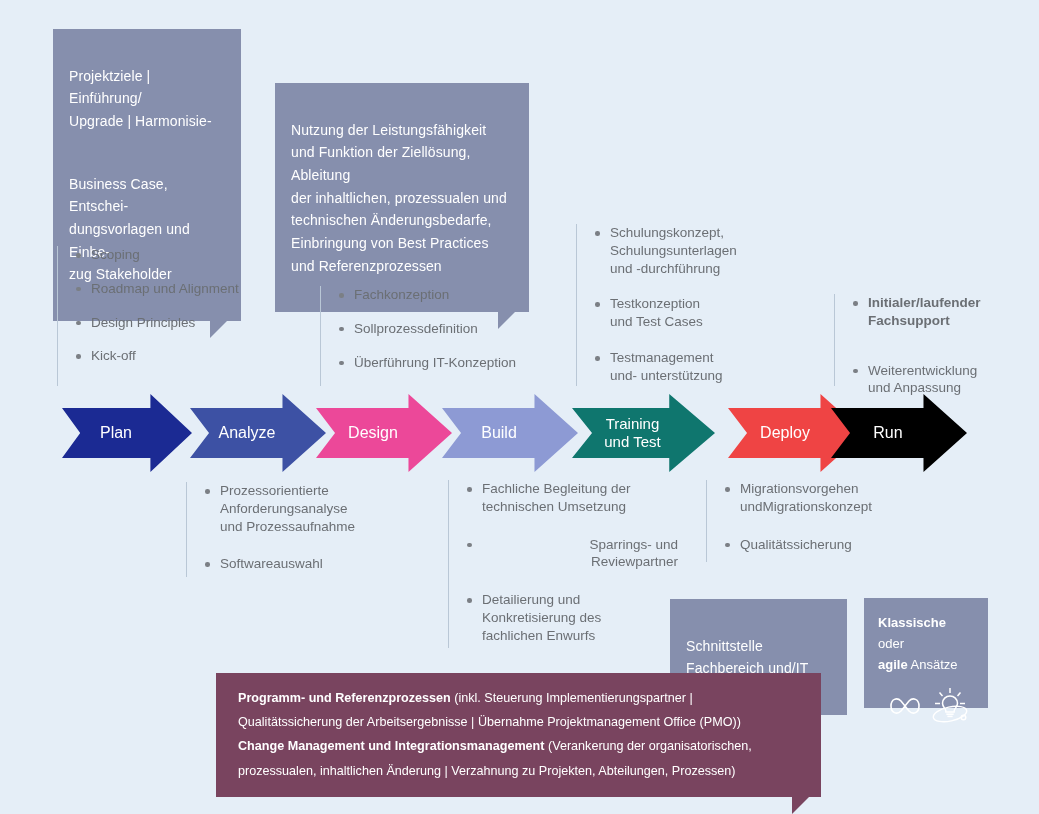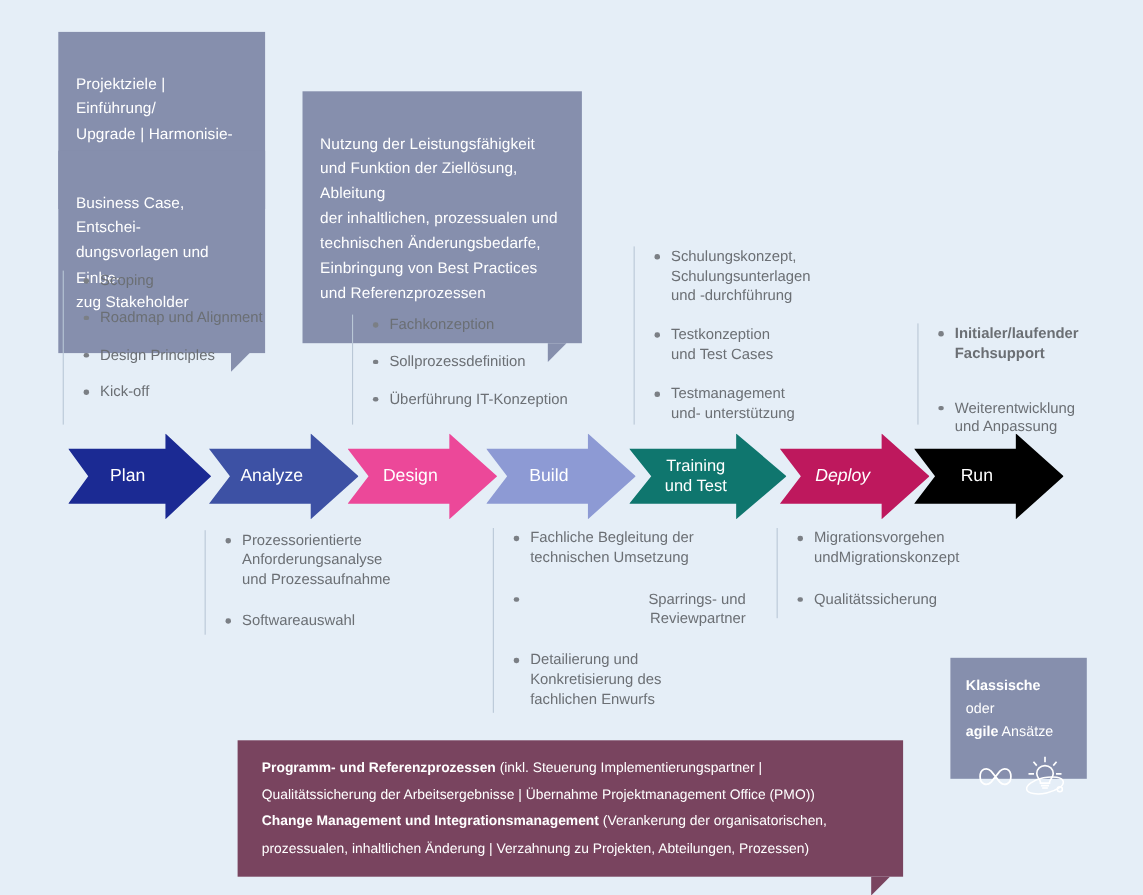--- a/index.html
+++ b/index.html
@@ -197,21 +197,21 @@
 
   <div class="arrow" style="left:442px; top:394px; width:136px; background:#8d9ad4;">
     <span>Build</span>
   </div>
 
   <div class="arrow" style="left:572px; top:394px; width:143px; background:#0f766e; font-size:15px;">
     <span>Training
 und Test</span>
   </div>
 
-  <div class="arrow" style="left:709px; top:394px; width:136px; background:#be185d;font-style:italic;">
+  <div class="arrow" style="left:728px; top:394px; width:136px; background:#ef4444;">
     <span>Deploy</span>
   </div>
 
   <div class="arrow" style="left:831px; top:394px; width:136px; background:#000000;">
     <span>Run</span>
   </div>
 
   <div class="bulletgroup" style="left:186px; top:482px; width:250px; height:95px;">
     <ul>
       <li style="margin-bottom:20px;">Prozessorientierte
@@ -234,20 +234,25 @@
   </div>
 
   <div class="bulletgroup" style="left:706px; top:480px; width:215px; height:82px;">
     <ul>
       <li style="margin-bottom:20px;">Migrationsvorgehen
 undMigrationskonzept</li>
       <li>Qualitätssicherung</li>
     </ul>
   </div>
 
+  <div class="callout" style="left:670px; top:599px; width:177px;">
+    <span>Schnittstelle
+Fachbereich und/IT</span>
+    <span class="tail-bl-left"></span>
+  </div>
 
   <div id="approach-box" style="left:864px; top:598px; width:124px; height:110px;">
     <div class="atext">
       <b>Klassische</b><span> oder</span>
     </div>
     <div class="atext">
       <b>agile</b><span> Ansätze</span>
     </div>
     <div class="icons">
       <svg width="44" height="34" viewBox="0 0 44 34">

